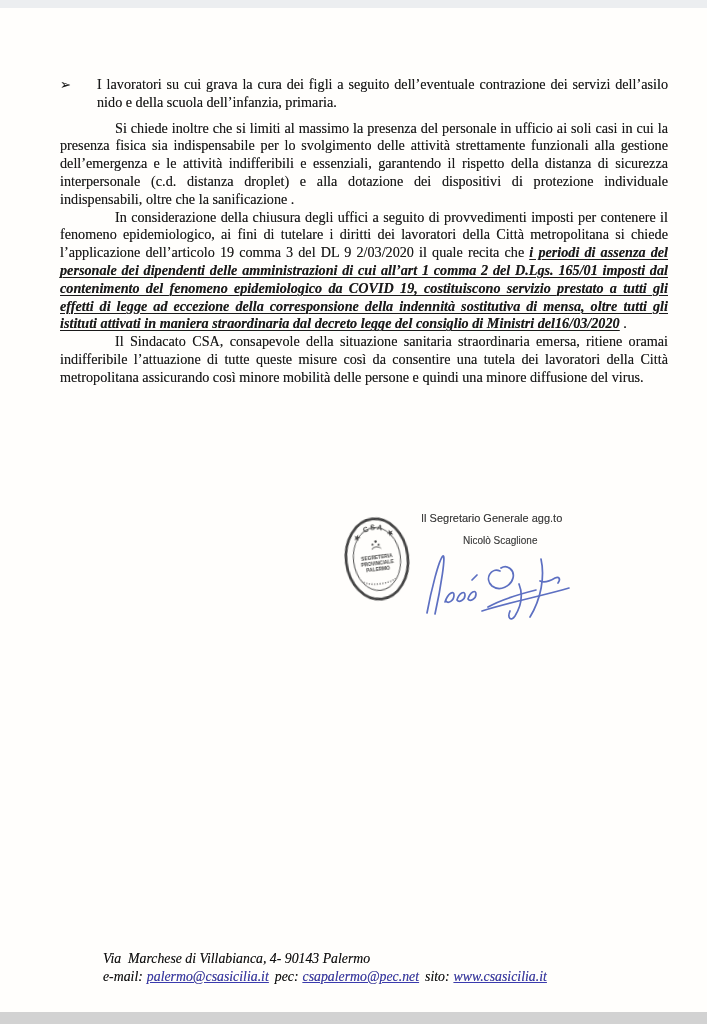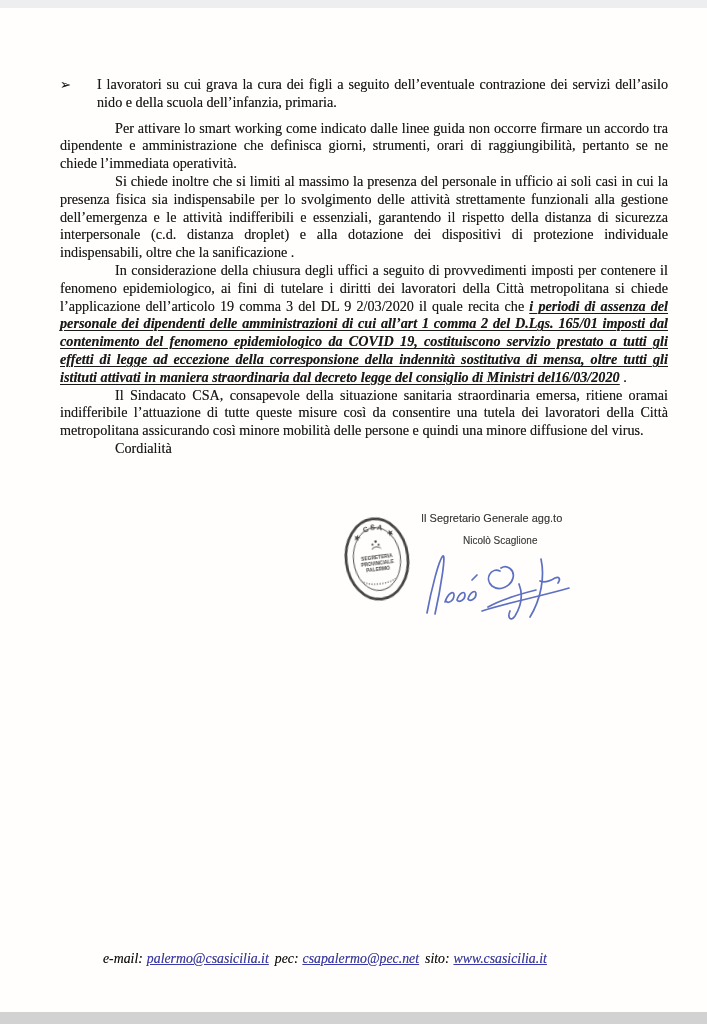--- a/index.html
+++ b/index.html
@@ -63,25 +63,23 @@
 </head>
 <body style="background: rgb(255, 254, 252);">
 
 <div class="scan-strip top" style="background: rgb(236, 238, 240);"></div>
 
 <main class="content">
   <div class="bullet-row">
     <span class="bullet-glyph">➢</span>
     <span class="bullet-text">I lavoratori su cui grava la cura dei figli a seguito dell’eventuale contrazione dei servizi dell’asilo nido e della scuola dell’infanzia, primaria.</span>
   </div>
-  <p class="para">Per attivare lo smart working come indicato dalle linee guida non occorre firmare un accordo tra dipendente e amministrazione che definisca giorni, strumenti, orari di raggiungibilità, pertanto se ne chiede l’immediata operatività.</p>
   <p class="para">Si chiede inoltre che si limiti al massimo la presenza del personale in ufficio ai soli casi in cui la presenza fisica sia indispensabile per lo svolgimento delle attività strettamente funzionali alla gestione dell’emergenza e le attività indifferibili e essenziali, garantendo il rispetto della distanza di sicurezza interpersonale (c.d. distanza droplet) e alla dotazione dei dispositivi di protezione individuale indispensabili, oltre che la sanificazione .</p>
   <p class="para"><span>In considerazione della chiusura degli uffici a seguito di provvedimenti imposti per contenere il fenomeno epidemiologico, ai fini di tutelare i diritti dei lavoratori della Città metropolitana si chiede l’applicazione dell’articolo 19 comma 3 del DL 9 2/03/2020 il quale recita che </span><span class="emph">i periodi di assenza del personale dei dipendenti delle amministrazioni di cui all’art 1 comma 2 del D.Lgs. 165/01 imposti dal contenimento del fenomeno epidemiologico da COVID 19, costituiscono servizio prestato a tutti gli effetti di legge ad eccezione della corresponsione della indennità sostitutiva di mensa, oltre tutti gli istituti attivati in maniera straordinaria dal decreto legge del consiglio di Ministri del16/03/2020</span><span> .</span></p>
   <p class="para">Il Sindacato CSA, consapevole della situazione sanitaria straordinaria emersa, ritiene oramai indifferibile l’attuazione di tutte queste misure così da consentire una tutela dei lavoratori della Città metropolitana assicurando così minore mobilità delle persone e quindi una minore diffusione del virus.</p>
-  <p class="para closing">Cordialità</p>
 </main>
 
 <svg class="stamp" viewBox="0 0 100 128" aria-hidden="true">
   <defs>
     <path id="stampTopArc" d="M 16,66 A 34,46 0 0 1 84,66" fill="none"></path>
     <path id="stampBottomArc" d="M 20,70 A 30,42 0 0 0 80,70" fill="none"></path>
   </defs>
   <ellipse cx="50" cy="64" rx="46" ry="60" fill="none" stroke="#2b2b2b" stroke-width="4"></ellipse>
   <ellipse cx="50" cy="64" rx="35" ry="47" fill="none" stroke="#2b2b2b" stroke-width="1.4"></ellipse>
   <text font-family="Liberation Sans, sans-serif" font-size="11" font-weight="bold" fill="#2b2b2b" letter-spacing="2">
@@ -114,16 +112,17 @@
     <path d="M78,24 C69,20 62,32 70,39 C78,45 89,39 91,31 C93,23 85,17 79,21"></path>
     <path d="M66,60 C80,52 98,47 114,43"></path>
     <path d="M97,37 C101,47 99,59 93,69 C89,75 85,71 88,64"></path>
     <path d="M119,12 C123,30 119,52 108,70"></path>
     <path d="M118,34 C122,36 128,34 133,31 C137,29 139,32 136,36"></path>
     <path d="M60,64 C88,55 120,49 147,41"></path>
   </g>
 </svg>
 
 <footer class="footer">
+  <div class="footer-line">Via  Marchese di Villabianca, 4- 90143 Palermo</div>
   <div class="footer-line footer-contacts"><span class="lbl">e-mail:</span><span class="lnk" style="color: rgb(58, 58, 174);">palermo@csasicilia.it</span><span class="lbl">pec:</span><span class="lnk" style="color: rgb(58, 58, 174);">csapalermo@pec.net</span><span class="lbl">sito:</span><span class="lnk" style="color: rgb(58, 58, 174);">www.csasicilia.it</span></div>
 </footer>
 
 <div class="scan-strip bottom" style="background: rgb(210, 210, 210);"></div>
 
 </body></html>

